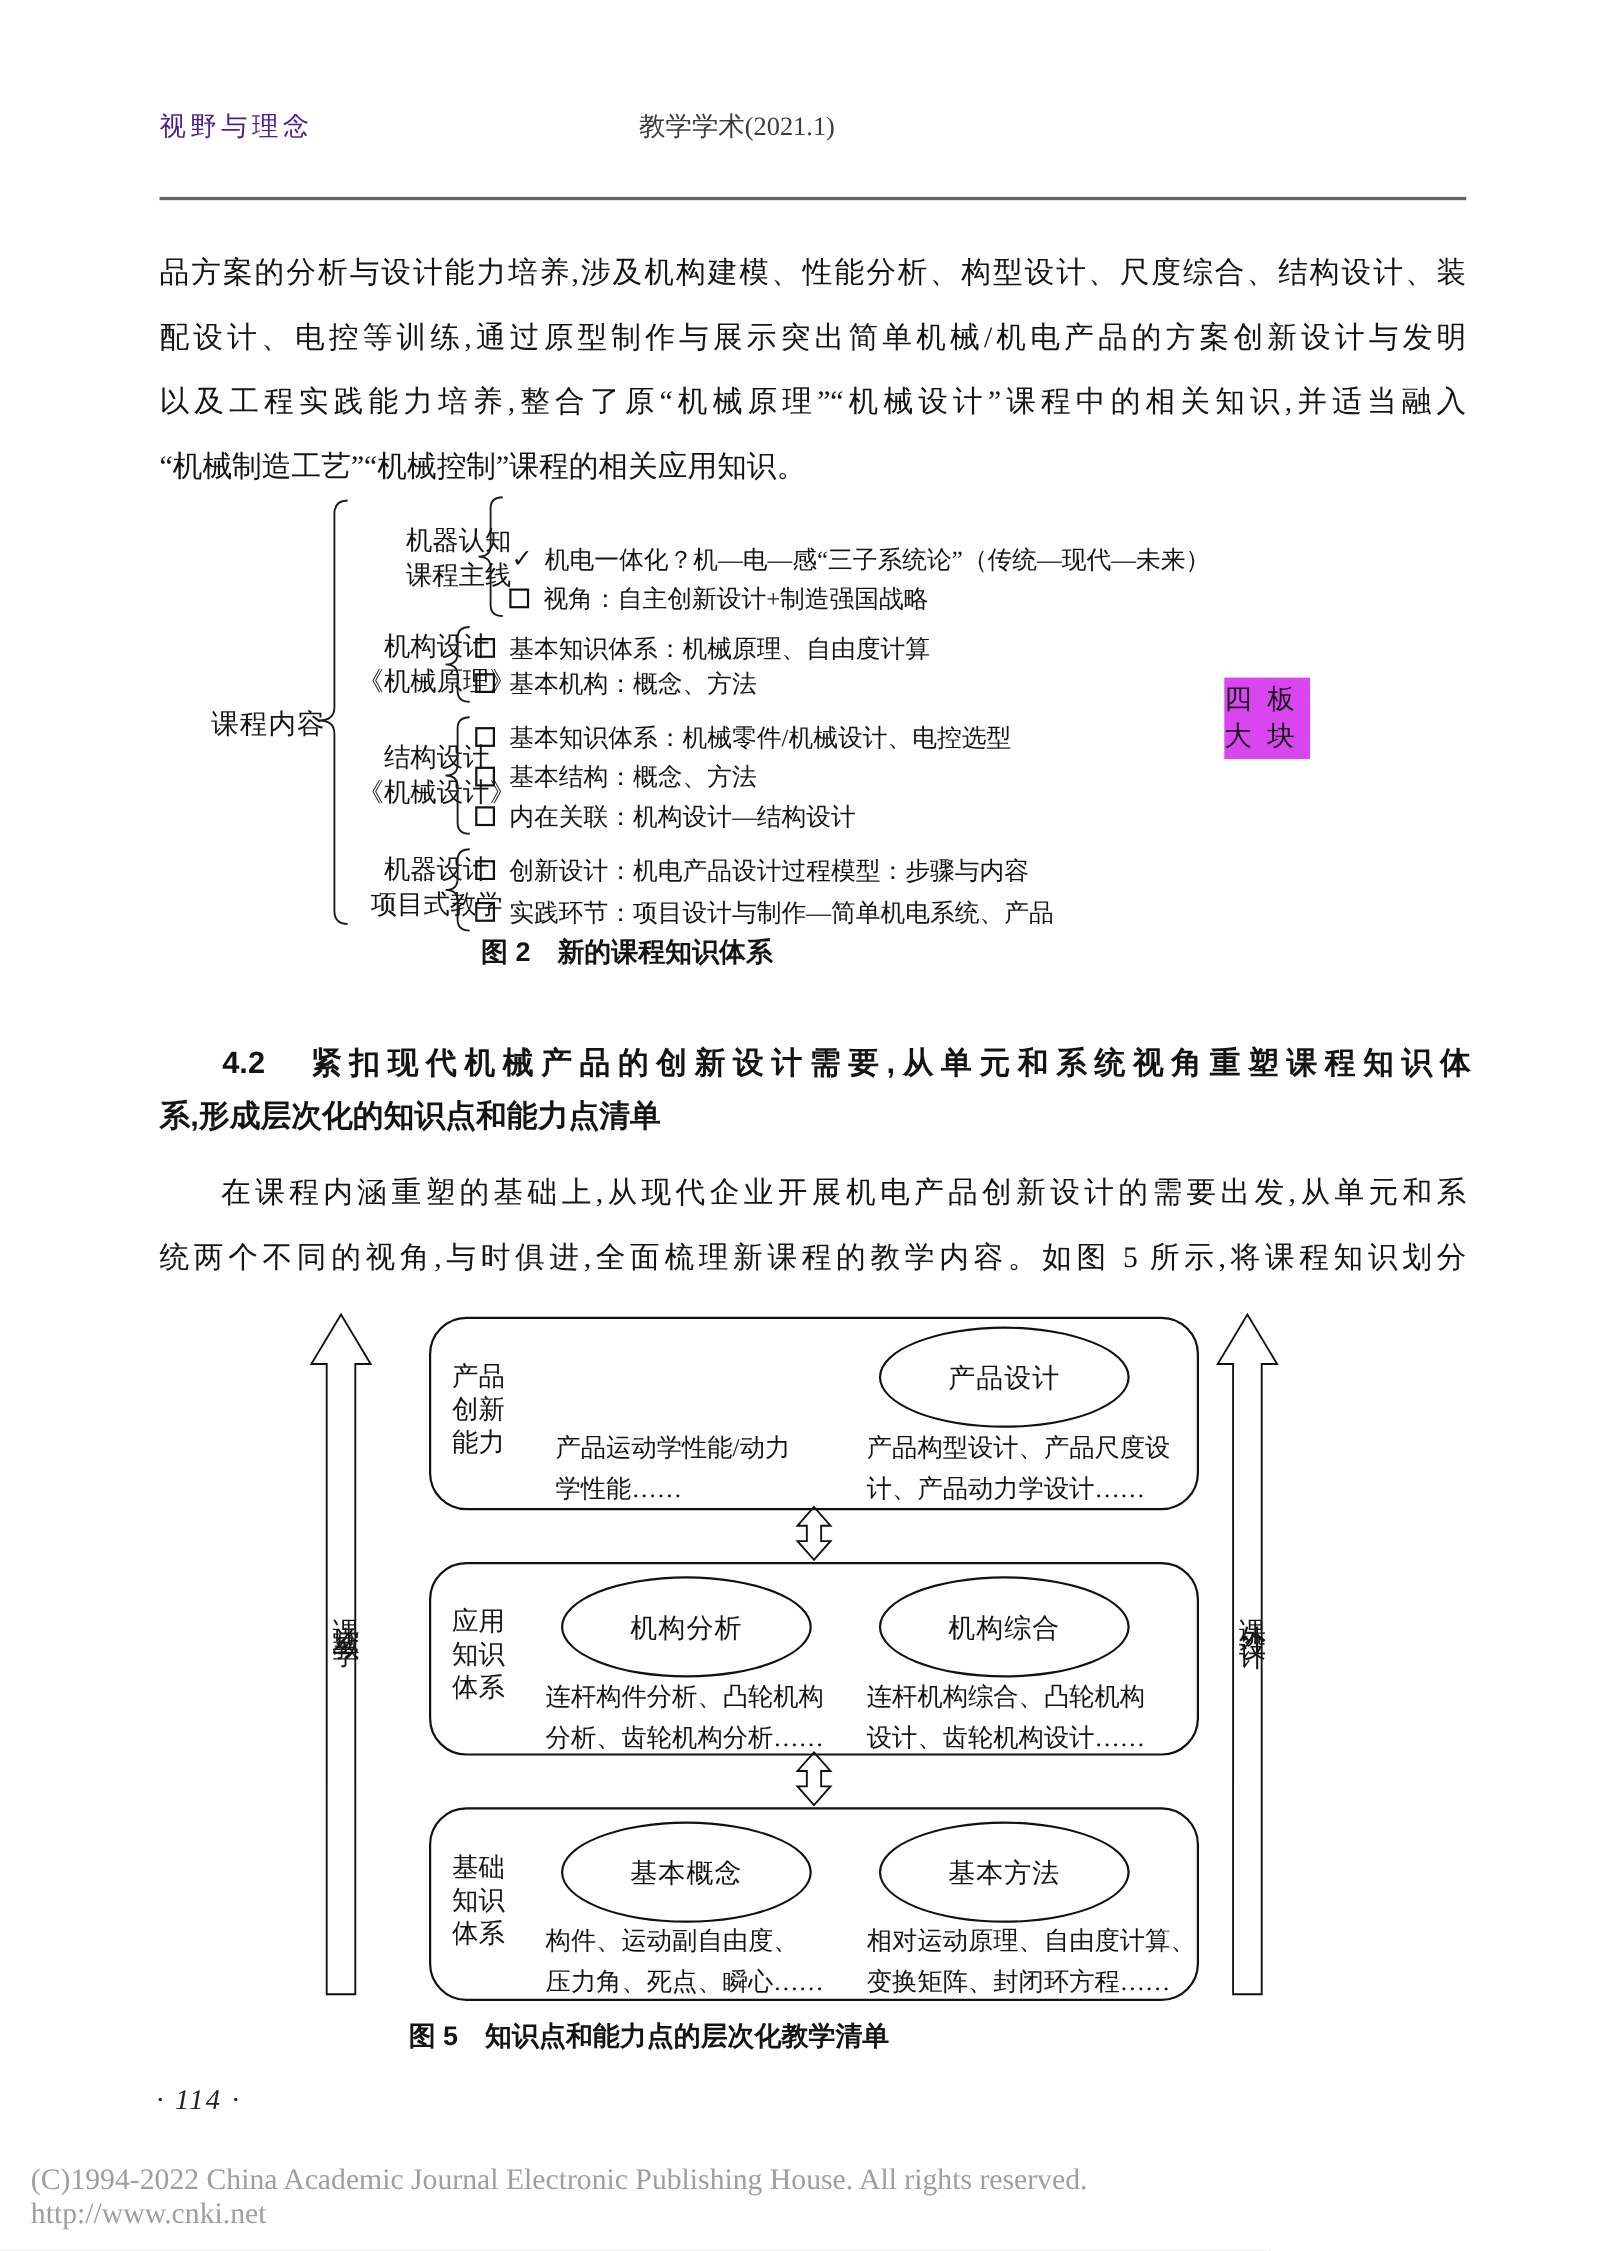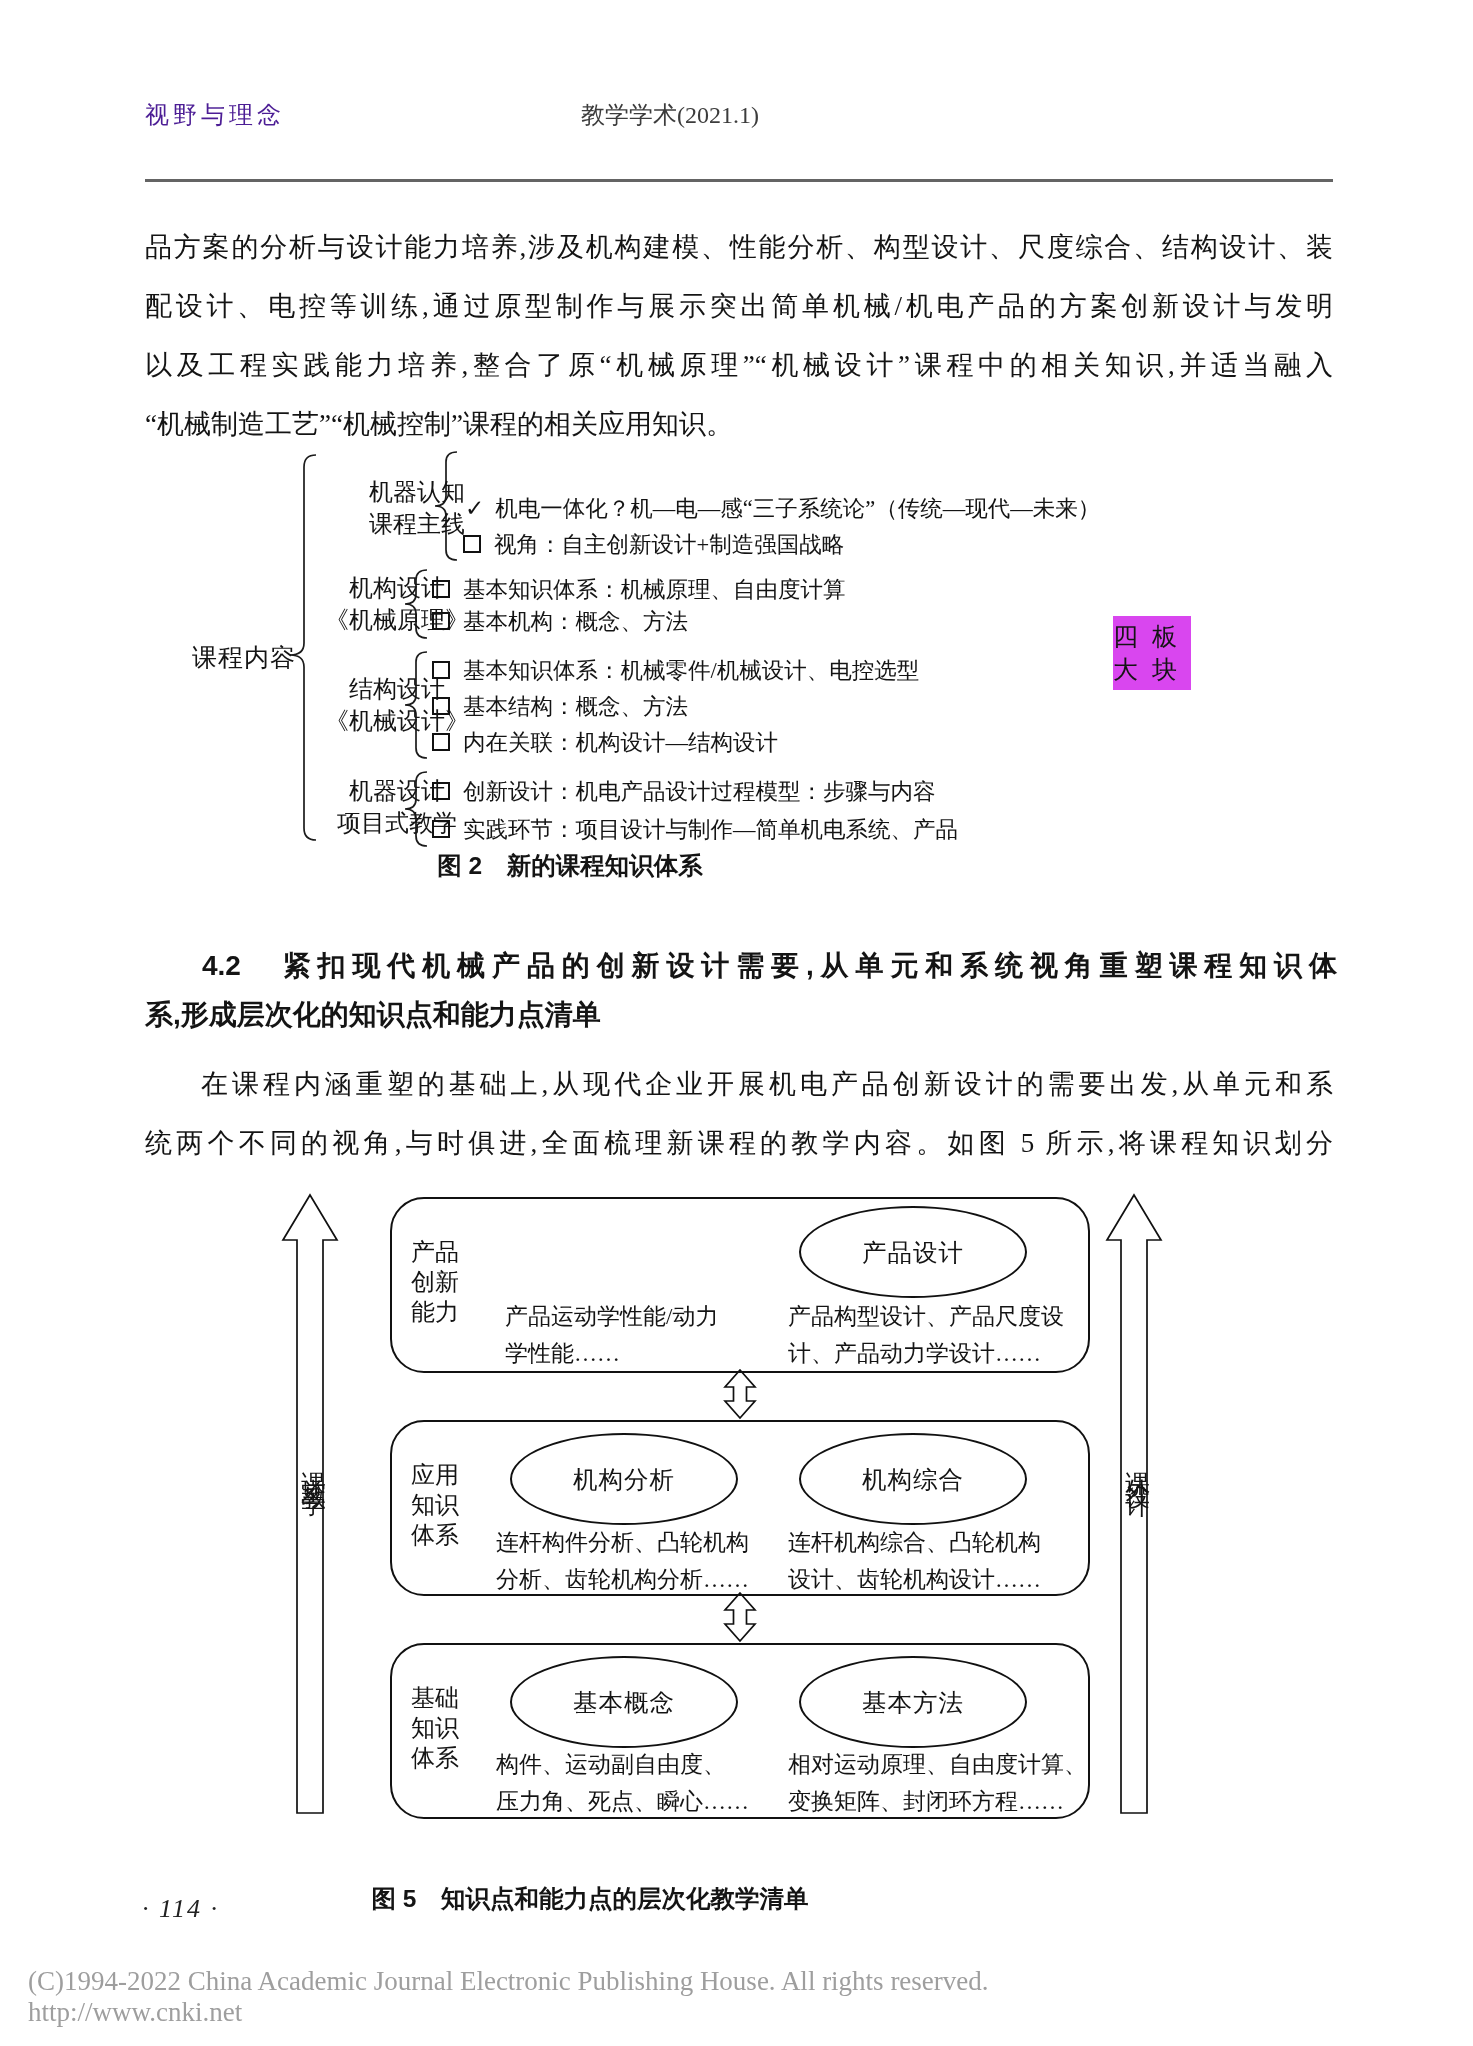--- a/index.html
+++ b/index.html
@@ -36,21 +36,21 @@
            font-size:25px;line-height:33px;letter-spacing:1px;}
   .f4-caption{left:145px;top:849px;width:850px;text-align:center;font-size:24.5px;}
 
   
   .f5-box{left:390px;width:696px;height:172px;border:2.2px solid #111;border-radius:34px;}
   .f5-label{left:408px;width:54px;font-size:24px;line-height:30px;text-align:center;}
   .ellipse{width:224px;height:88px;border:2.4px solid #111;border-radius:50%;
            display:flex;align-items:center;justify-content:center;font-size:24.5px;letter-spacing:1px;}
   .f5-note{font-size:23px;line-height:37px;white-space:nowrap;}
   .varrow-label{font-size:24.5px;letter-spacing:7px;writing-mode:vertical-rl;text-orientation:upright;}
-  .f5-caption{left:145px;top:1834px;width:890px;text-align:center;font-size:24.5px;margin-top:48px;}
+  .f5-caption{left:145px;top:1834px;width:890px;text-align:center;font-size:24.5px;}
 
   
   .pageno{left:142px;top:1894px;font-size:26px;font-style:italic;color:#222;letter-spacing:2px;}
   .footer{left:28px;top:1966px;width:1404px;display:flex;justify-content:space-between;
           font-size:27px;color:#9e9e9e;flex-direction:column;}
   svg{display:block;}
 </style>
 </head>
 <body>
 

